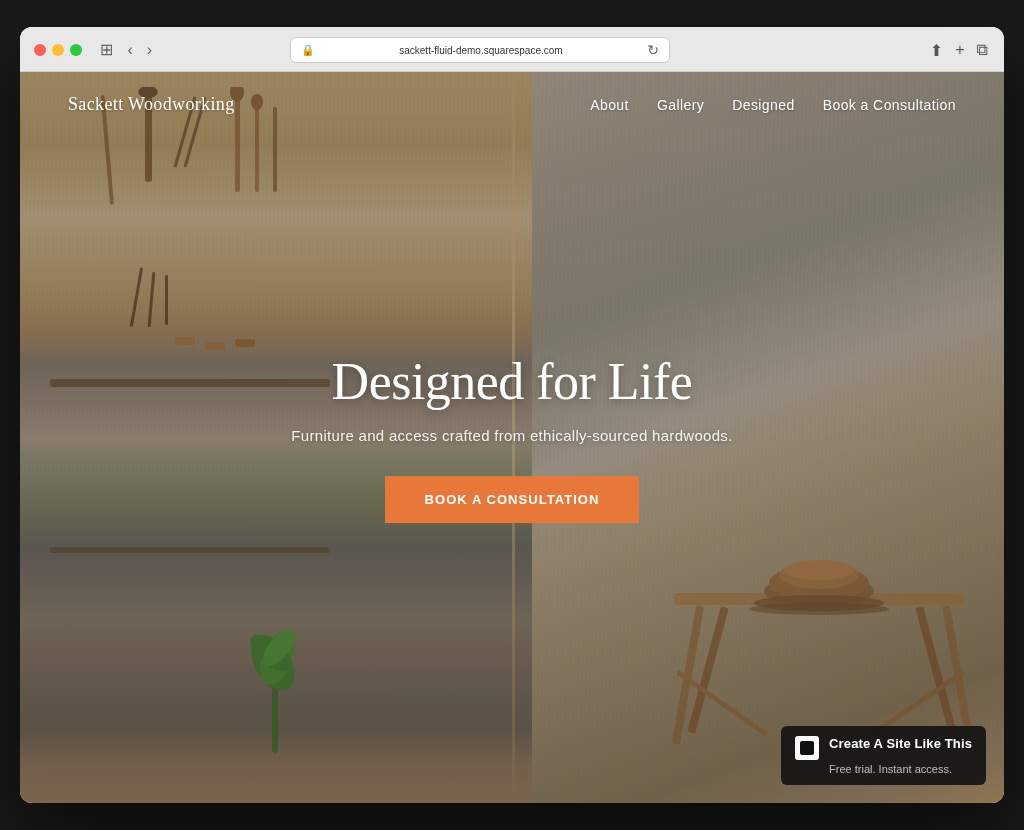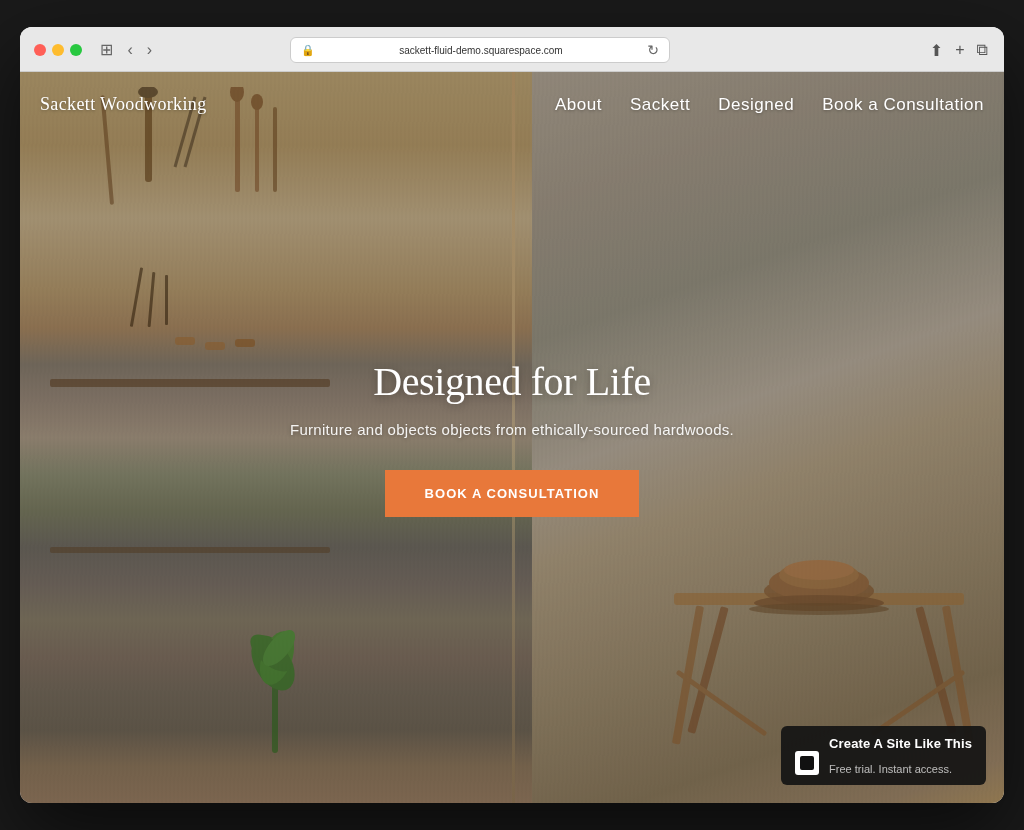--- a/index.html
+++ b/index.html
@@ -182,63 +182,63 @@
 
     
     .nav {
       position: absolute;
       top: 0;
       left: 0;
       right: 0;
       display: flex;
       align-items: center;
       justify-content: space-between;
-      padding: 22px 20px;
+      padding: 22px 48px;
       z-index: 10;
     }
 
     .site-logo {
       color: #fff;
       font-size: 18px;
       font-weight: 400;
       letter-spacing: 0.02em;
       font-family: Georgia, 'Times New Roman', serif;
       text-shadow: 0 1px 3px rgba(0,0,0,0.3);
     }
 
     .nav-links {
       display: flex;
       align-items: center;
       gap: 28px;
     }
 
     .nav-link {
       color: #fff;
-      font-size: 17px;
+      font-size: 14px;
       font-weight: 400;
       letter-spacing: 0.03em;
       text-decoration: none;
       text-shadow: 0 1px 3px rgba(0,0,0,0.3);
       cursor: pointer;
     }
 
     
     .hero-content {
       position: absolute;
       top: 50%;
       left: 50%;
       transform: translate(-50%, -50%);
       text-align: center;
       z-index: 10;
       width: 600px;
     }
 
     .hero-title {
       font-family: Georgia, 'Times New Roman', serif;
-      font-size: 40px;
+      font-size: 52px;
       font-weight: 400;
       color: #fff;
       margin-bottom: 16px;
       text-shadow: 0 2px 8px rgba(0,0,0,0.3);
       letter-spacing: -0.01em;
       line-height: 1.15;
     }
 
     .hero-subtitle {
       font-size: 15px;
@@ -266,21 +266,21 @@
     
     .sq-badge {
       position: absolute;
       bottom: 18px;
       right: 18px;
       background: rgba(20, 20, 20, 0.92);
       color: #fff;
       padding: 10px 14px;
       border-radius: 6px;
       display: flex;
-      align-items: flex-end;
+      align-items: flex-start;
       gap: 10px;
       z-index: 20;
     }
 
     .sq-logo {
       width: 24px;
       height: 24px;
       background: #fff;
       border-radius: 3px;
       display: flex;
@@ -448,29 +448,29 @@
       <ellipse cx="155" cy="17" rx="35" ry="10" fill="#9a6030"></ellipse>
 
       <ellipse cx="155" cy="50" rx="65" ry="8" fill="#5a3010" opacity="0.8"></ellipse>
       <ellipse cx="155" cy="56" rx="70" ry="6" fill="#4a2808" opacity="0.6"></ellipse>
     </svg>
 
     <nav class="nav">
       <div class="site-logo">Sackett Woodworking</div>
       <div class="nav-links">
         <a class="nav-link">About</a>
-        <a class="nav-link">Sackett</a>
+        <a class="nav-link">Gallery</a>
         <a class="nav-link">Designed</a>
         <a class="nav-link">Book a Consultation</a>
       </div>
     </nav>
 
     <div class="hero-content">
       <h1 class="hero-title">Designed for Life</h1>
-      <p class="hero-subtitle">Furniture and objects objects from ethically-sourced hardwoods.</p>
+      <p class="hero-subtitle">Furniture and access crafted from ethically-sourced hardwoods.</p>
       <button class="cta-button">Book a Consultation</button>
     </div>
 
     <div class="sq-badge">
       <div class="sq-logo">
         <div class="sq-logo-inner"></div>
       </div>
       <div class="sq-text-block">
         <span class="sq-main-text">Create A Site Like This</span>
         <span class="sq-sub-text">Free trial. Instant access.</span>

